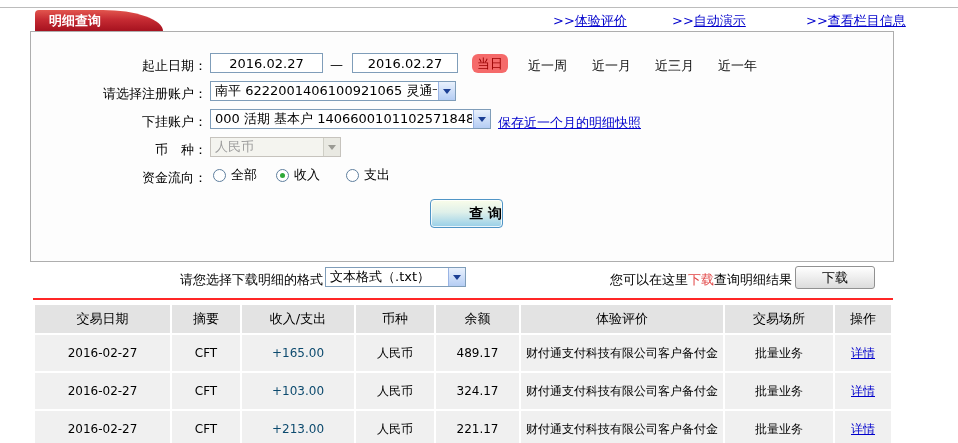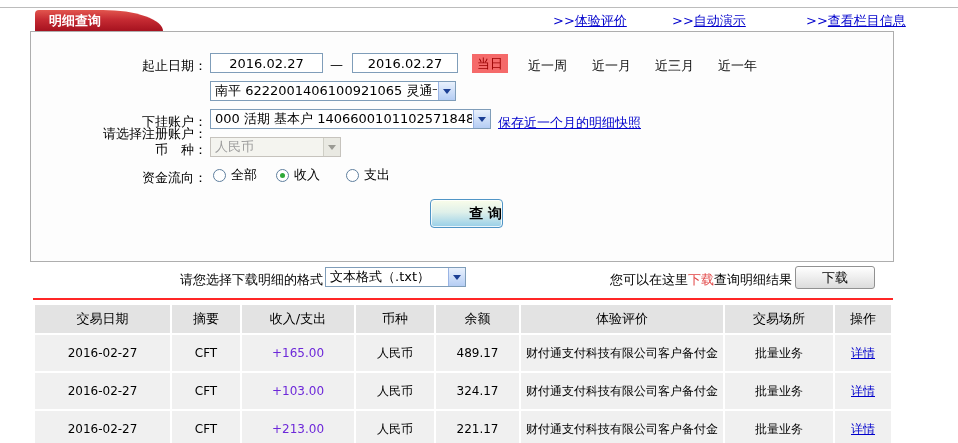--- a/index.html
+++ b/index.html
@@ -14,30 +14,30 @@
          color:#fff; font-weight:bold; font-size:13px; line-height:21px; padding-left:14px; }
 
   .toplink { position:absolute; top:12px; font-size:13px; color:#0000cc; cursor:pointer; white-space:nowrap; }
   .toplink .lnk { text-decoration:underline; }
   .tl-1 { left:553px; } .tl-2 { left:672px; } .tl-3 { left:806px; }
 
   .panel { position:absolute; left:30px; top:31px; width:864px; height:231px;
            border:1px solid #aeaeae; background:#fdfdfd; }
 
   .flabel { position:absolute; left:0; width:207px; text-align:right; font-size:13px; white-space:nowrap; }
-  .lb-1 { top:57px; } .lb-2 { top:85px;margin-top:40px; } .lb-3 { top:113px; } .lb-4 { top:141px; } .lb-5 { top:169px; }
+  .lb-1 { top:57px; } .lb-2 { top:85px; } .lb-3 { top:113px; } .lb-4 { top:141px; } .lb-5 { top:169px; }
 
   .txtinput { position:absolute; height:20px; border:1px solid #7f9db9; background:#fff;
               text-align:center; font:13px "DejaVu Sans","Liberation Sans",sans-serif; color:#000; }
   .in-from { left:210px; top:53px; width:113px; }
   .in-to   { left:352px; top:53px; width:106px; }
   .dash    { position:absolute; left:330px; top:57px; font-size:13px; }
 
   .badge { position:absolute; left:472px; top:54px; height:19px; line-height:19px; padding:0 5px;
-           background:#f56a6a; color:#990000; font-size:13px; }
+           background:#f56a6a; color:#990000; font-size:13px;border-radius:6px; }
   .qlink { position:absolute; top:57px; font-size:13px; color:#111; cursor:pointer; }
   .qr-0 { left:528px; } .qr-1 { left:592px; } .qr-2 { left:655px; } .qr-3 { left:718px; }
 
   .selectbox { position:absolute; height:20px; border:1px solid #7f9db9; background:#fff; font-size:13px; }
   .selectbox .val { position:absolute; left:4px; top:0; right:18px; line-height:18px;
                     white-space:nowrap; overflow:hidden; }
   .selectbox .arrow { position:absolute; right:0; top:0; width:17px; height:18px;
                       background:linear-gradient(180deg,#e9f1fd,#b5cdf4); border-left:1px solid #9ab4e4; }
   .selectbox .arrow::after { content:""; position:absolute; left:4px; top:7px;
                       border:4px solid transparent; border-top:5px solid #1c3f94; }
@@ -74,21 +74,21 @@
            border:1px solid #919191; border-radius:3px;
            background:linear-gradient(180deg,#ffffff,#dcdcdc);
            font-size:13px; text-align:center; line-height:21px; cursor:pointer; }
 
   .redline { position:absolute; left:33px; top:298px; width:860px; height:2px; background:#ff2626; }
 
   .tblwrap { position:absolute; left:33px; top:303px; width:860px; }
   table { border-collapse:separate; border-spacing:2px; width:860px; table-layout:fixed; }
   th { background:#e3e3e3; height:28px; font-size:13px; font-weight:normal; text-align:center; padding:0 2px;margin-left:6px; }
   td { background:#f0f0f0; height:36px; font-size:12px; text-align:center; padding:4px 4px; line-height:1.35; }
-  td.amt { color:#6d28d9; }
+  td.amt { color:#0c4a6e; }
   td .dlink { color:#0000cc; text-decoration:underline; cursor:pointer; }
 </style>
 </head>
 <body>
 
 <div class="page">
   <div class="topline"></div>
 
   <div class="tab">
     <span>明细查询</span>

